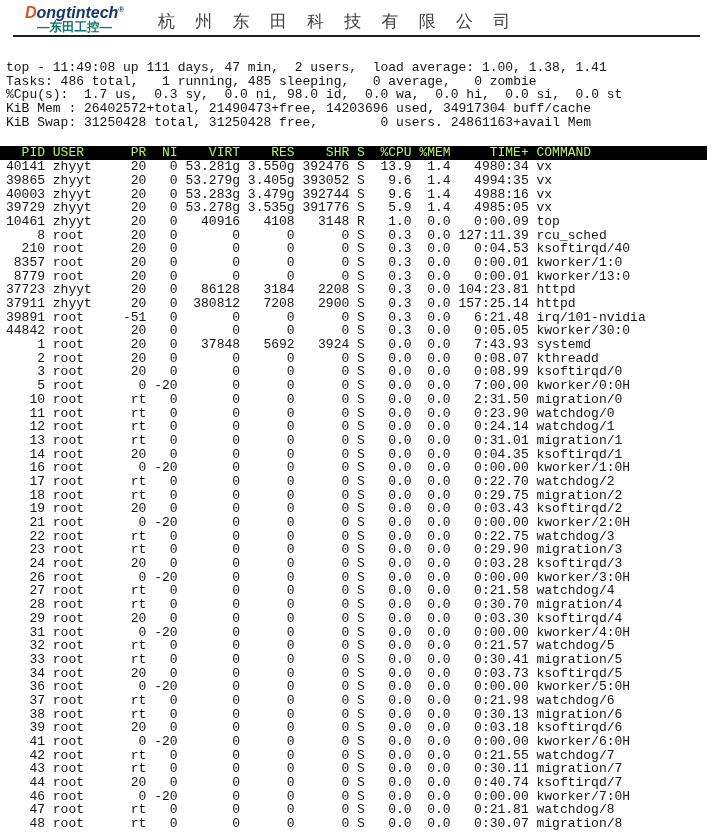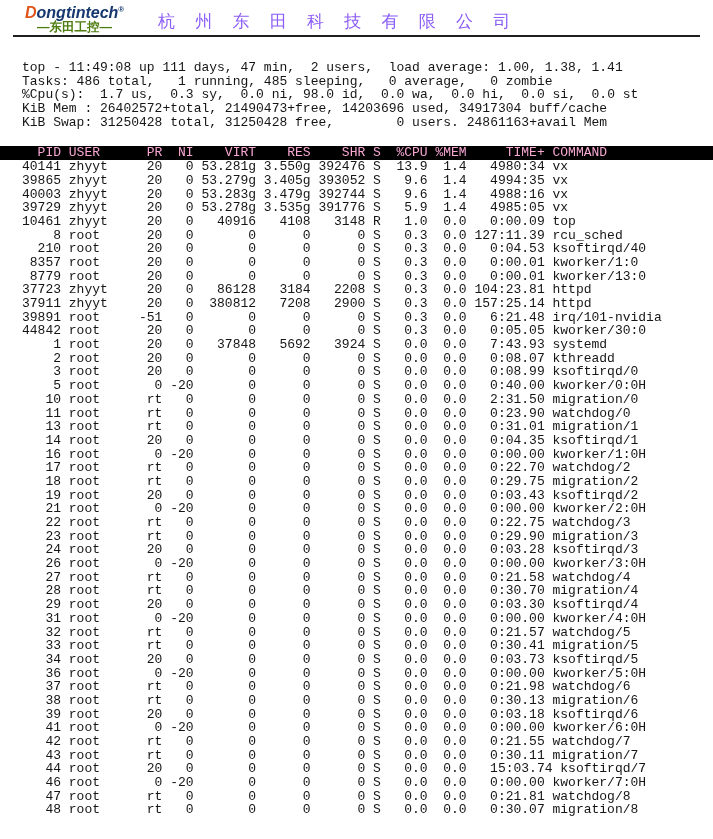--- a/index.html
+++ b/index.html
@@ -21,83 +21,84 @@
   }
   .logo-en .logo-d{color:#df5419;}
   .logo-reg{font-size:8px;vertical-align:super;font-style:normal;}
   .logo-cn{
     font-size:12.5px;font-weight:bold;line-height:13px;
     color:#1a5f9e;white-space:nowrap;margin-top:0;
   }
   .company-name{
     position:absolute;left:158px;top:10px;
     font-family:"Liberation Serif",serif;
-    font-size:17px;color:#8b5cf6;
+    font-size:17px;color:#404040;
     letter-spacing:8px;white-space:nowrap;
   }
   .divider{margin:1px 0 0 13px;width:687px;height:2px;background:#1f1f1f;}
   
   .terminal{
     margin-top:24px;
     font-family:"Liberation Mono","DejaVu Sans Mono",monospace;
     font-size:13px;line-height:13.7px;
     color:#151515;
   }
-  .tline{white-space:pre;padding-left:22px;height:13.7px;}
+  .tline{white-space:pre;padding-left:6px;height:13.7px;}
   .b{font-weight:normal;}
   .thead{
     background:#000000;color:#ffffff;
     width:701px; 
     margin-top:17px;
   }
 </style>
 </head>
 <body>
 
 <div class="page">
 
   <div class="letterhead">
     <div class="logo">
       <div class="logo-en" style="color: rgb(21, 56, 110);"><span class="logo-d" style="color: rgb(223, 84, 25);">D</span><span>ongtintech</span><span class="logo-reg">®</span></div>
-      <div class="logo-cn" style="color: #4d7c0f;">—东田工控—</div>
+      <div class="logo-cn" style="color: #0f766e;">—东田工控—</div>
     </div>
     <div class="company-name">杭 州 东 田 科 技 有 限 公 司</div>
   </div>
 
   <div class="divider"></div>
 
   <div class="terminal">
     <div>
         <div class="tline"><span>top - 11:49:08 up 111 days, 47 min,  2 users,  load average: 1.00, 1.38, 1.41</span></div>
         <div class="tline"><span>Tasks: </span><span class="b">486</span><span> total,   </span><span class="b">1</span><span> running, </span><span class="b">485</span><span> sleeping,   </span><span class="b">0</span><span> average,   </span><span class="b">0</span><span> zombie</span></div>
         <div class="tline"><span>%Cpu(s):  </span><span class="b">1.7</span><span> us,  </span><span class="b">0.3</span><span> sy,  </span><span class="b">0.0</span><span> ni, </span><span class="b">98.0</span><span> id,  </span><span class="b">0.0</span><span> wa,  </span><span class="b">0.0</span><span> hi,  </span><span class="b">0.0</span><span> si,  </span><span class="b">0.0</span><span> st</span></div>
         <div class="tline"><span>KiB Mem : </span><span class="b">26402572+</span><span>total, </span><span class="b">21490473+</span><span>free, </span><span class="b">14203696</span><span> used, </span><span class="b">34917304</span><span> buff/cache</span></div>
         <div class="tline"><span>KiB Swap: </span><span class="b">31250428</span><span> total, </span><span class="b">31250428</span><span> free,        </span><span class="b">0</span><span> users. </span><span class="b">24861163+</span><span>avail Mem</span></div>
       </div>
-    <div class="tline thead" style="background: rgb(0, 0, 0); color: #f9a8d4;">  PID USER      PR  NI    VIRT    RES    SHR S  %CPU %MEM     TIME+ COMMAND</div>
+    <div class="tline thead" style="background: rgb(0, 0, 0); color: #bef264;">  PID USER      PR  NI    VIRT    RES    SHR S  %CPU %MEM     TIME+ COMMAND</div>
     <div>
         <div class="tline">40141 zhyyt     20   0 53.281g 3.550g 392476 S  13.9  1.4   4980:34 vx</div>
         <div class="tline">39865 zhyyt     20   0 53.279g 3.405g 393052 S   9.6  1.4   4994:35 vx</div>
         <div class="tline">40003 zhyyt     20   0 53.283g 3.479g 392744 S   9.6  1.4   4988:16 vx</div>
         <div class="tline">39729 zhyyt     20   0 53.278g 3.535g 391776 S   5.9  1.4   4985:05 vx</div>
         <div class="tline b">10461 zhyyt     20   0   40916   4108   3148 R   1.0  0.0   0:00.09 top</div>
         <div class="tline">    8 root      20   0       0      0      0 S   0.3  0.0 127:11.39 rcu_sched</div>
         <div class="tline">  210 root      20   0       0      0      0 S   0.3  0.0   0:04.53 ksoftirqd/40</div>
         <div class="tline"> 8357 root      20   0       0      0      0 S   0.3  0.0   0:00.01 kworker/1:0</div>
         <div class="tline"> 8779 root      20   0       0      0      0 S   0.3  0.0   0:00.01 kworker/13:0</div>
         <div class="tline">37723 zhyyt     20   0   86128   3184   2208 S   0.3  0.0 104:23.81 httpd</div>
         <div class="tline">37911 zhyyt     20   0  380812   7208   2900 S   0.3  0.0 157:25.14 httpd</div>
         <div class="tline">39891 root     -51   0       0      0      0 S   0.3  0.0   6:21.48 irq/101-nvidia</div>
         <div class="tline">44842 root      20   0       0      0      0 S   0.3  0.0   0:05.05 kworker/30:0</div>
         <div class="tline">    1 root      20   0   37848   5692   3924 S   0.0  0.0   7:43.93 systemd</div>
         <div class="tline">    2 root      20   0       0      0      0 S   0.0  0.0   0:08.07 kthreadd</div>
         <div class="tline">    3 root      20   0       0      0      0 S   0.0  0.0   0:08.99 ksoftirqd/0</div>
-        <div class="tline">    5 root       0 -20       0      0      0 S   0.0  0.0   0:40.00 kworker/0:0H</div>
+        <div class="tline">    5 root       0 -20       0      0      0 S   0.0  0.0   7:00.00 kworker/0:0H</div>
         <div class="tline">   10 root      rt   0       0      0      0 S   0.0  0.0   2:31.50 migration/0</div>
         <div class="tline">   11 root      rt   0       0      0      0 S   0.0  0.0   0:23.90 watchdog/0</div>
+        <div class="tline">   12 root      rt   0       0      0      0 S   0.0  0.0   0:24.14 watchdog/1</div>
         <div class="tline">   13 root      rt   0       0      0      0 S   0.0  0.0   0:31.01 migration/1</div>
         <div class="tline">   14 root      20   0       0      0      0 S   0.0  0.0   0:04.35 ksoftirqd/1</div>
         <div class="tline">   16 root       0 -20       0      0      0 S   0.0  0.0   0:00.00 kworker/1:0H</div>
         <div class="tline">   17 root      rt   0       0      0      0 S   0.0  0.0   0:22.70 watchdog/2</div>
         <div class="tline">   18 root      rt   0       0      0      0 S   0.0  0.0   0:29.75 migration/2</div>
         <div class="tline">   19 root      20   0       0      0      0 S   0.0  0.0   0:03.43 ksoftirqd/2</div>
         <div class="tline">   21 root       0 -20       0      0      0 S   0.0  0.0   0:00.00 kworker/2:0H</div>
         <div class="tline">   22 root      rt   0       0      0      0 S   0.0  0.0   0:22.75 watchdog/3</div>
         <div class="tline">   23 root      rt   0       0      0      0 S   0.0  0.0   0:29.90 migration/3</div>
         <div class="tline">   24 root      20   0       0      0      0 S   0.0  0.0   0:03.28 ksoftirqd/3</div>
@@ -109,20 +110,20 @@
         <div class="tline">   32 root      rt   0       0      0      0 S   0.0  0.0   0:21.57 watchdog/5</div>
         <div class="tline">   33 root      rt   0       0      0      0 S   0.0  0.0   0:30.41 migration/5</div>
         <div class="tline">   34 root      20   0       0      0      0 S   0.0  0.0   0:03.73 ksoftirqd/5</div>
         <div class="tline">   36 root       0 -20       0      0      0 S   0.0  0.0   0:00.00 kworker/5:0H</div>
         <div class="tline">   37 root      rt   0       0      0      0 S   0.0  0.0   0:21.98 watchdog/6</div>
         <div class="tline">   38 root      rt   0       0      0      0 S   0.0  0.0   0:30.13 migration/6</div>
         <div class="tline">   39 root      20   0       0      0      0 S   0.0  0.0   0:03.18 ksoftirqd/6</div>
         <div class="tline">   41 root       0 -20       0      0      0 S   0.0  0.0   0:00.00 kworker/6:0H</div>
         <div class="tline">   42 root      rt   0       0      0      0 S   0.0  0.0   0:21.55 watchdog/7</div>
         <div class="tline">   43 root      rt   0       0      0      0 S   0.0  0.0   0:30.11 migration/7</div>
-        <div class="tline">   44 root      20   0       0      0      0 S   0.0  0.0   15:03.74 ksoftirqd/7</div>
+        <div class="tline">   44 root      20   0       0      0      0 S   0.0  0.0   0:40.74 ksoftirqd/7</div>
         <div class="tline">   46 root       0 -20       0      0      0 S   0.0  0.0   0:00.00 kworker/7:0H</div>
         <div class="tline">   47 root      rt   0       0      0      0 S   0.0  0.0   0:21.81 watchdog/8</div>
         <div class="tline">   48 root      rt   0       0      0      0 S   0.0  0.0   0:30.07 migration/8</div>
       </div>
   </div>
 
 </div>
 
 </body></html>

